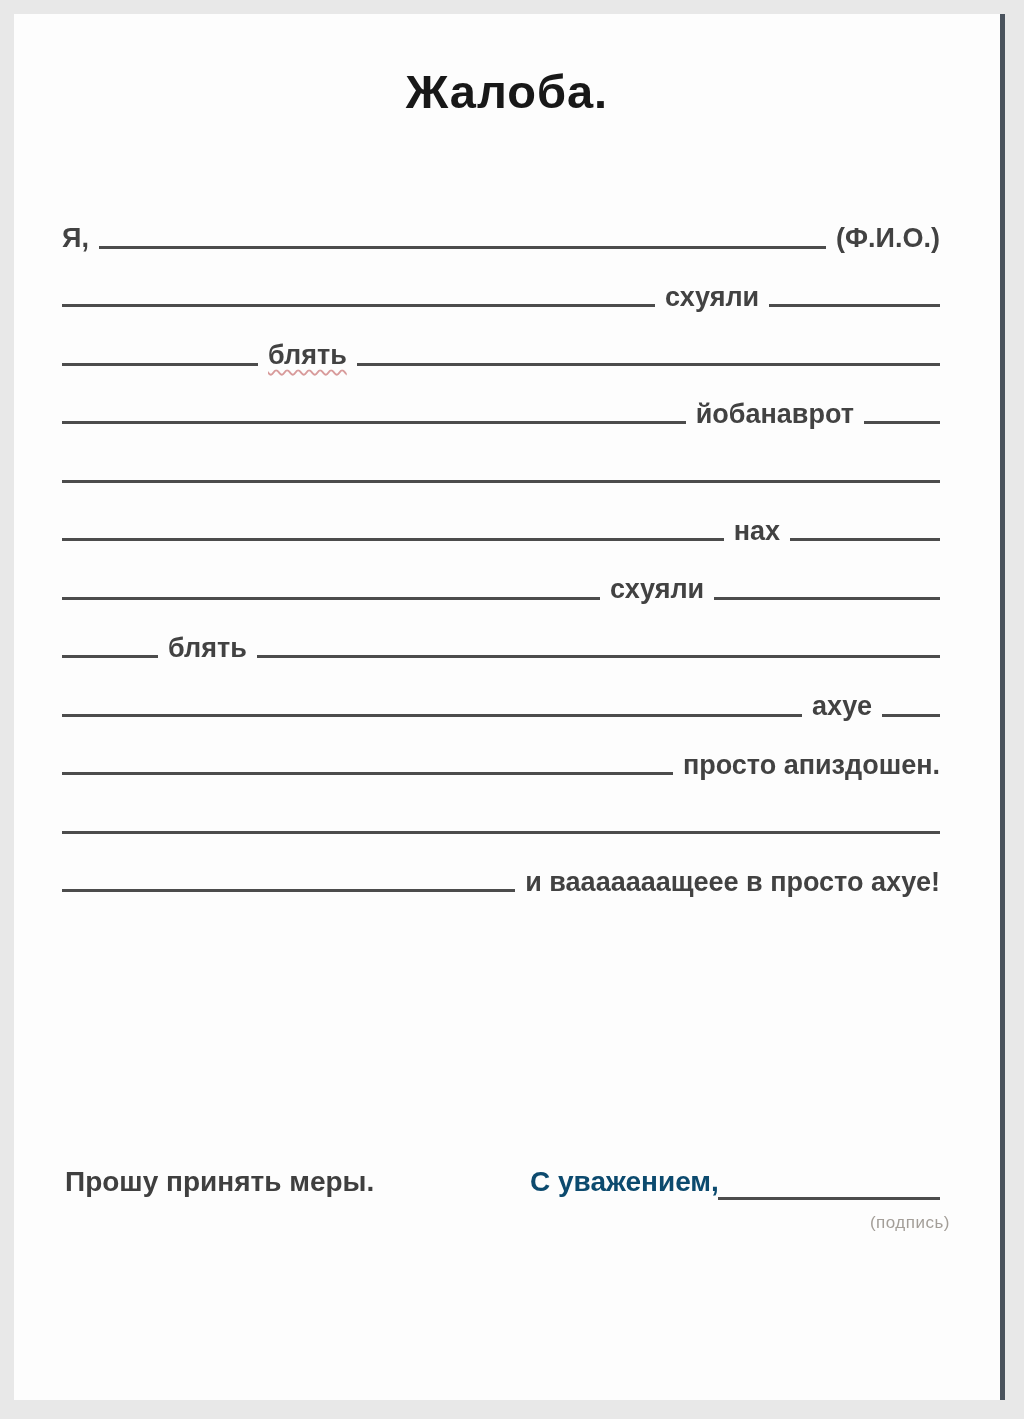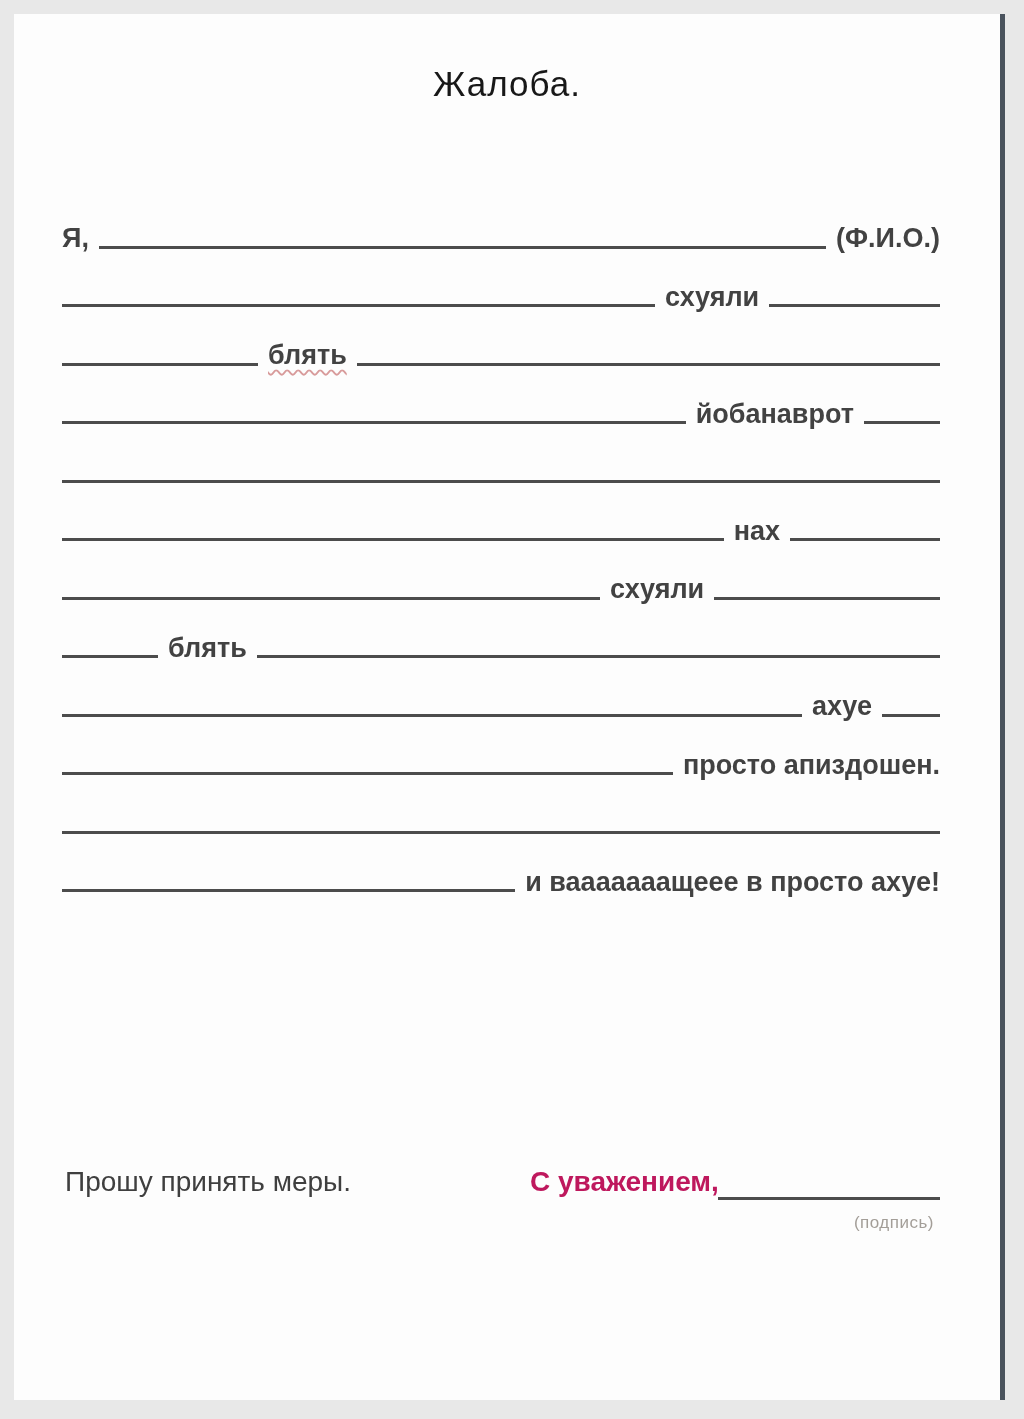--- a/index.html
+++ b/index.html
@@ -12,21 +12,21 @@
   }
   .page {
     position:absolute; left:14px; top:14px;
     width:986px; height:1386px;
     background:#fdfdfd;
     border-right:5px solid #4a535d;
   }
   .title {
     position:absolute; top:50px; left:0; width:100%;
     text-align:center;
-    font-size:35px; font-weight:normal; color:#181818;
+    font-size:47px; font-weight:bold; color:#181818;
     letter-spacing:1px;
   }
   .form-lines {
     position:absolute; left:48px; top:182px; width:878px;
   }
   .line {
     display:flex; align-items:flex-end;
     height:58.5px; column-gap:10px;
   }
   .rule {
@@ -45,33 +45,33 @@
     text-decoration-style: wavy;
     text-decoration-color:#d89b9b;
     text-decoration-thickness:2px;
     text-underline-offset:5px;
   }
   .bottom-row {
     position:absolute; top:1142px; left:0; width:100%; height:44px;
   }
   .request {
     position:absolute; left:51px; top:10px;
-    font-size:28px; font-weight:normal; color:#3f3f3f; white-space:nowrap;
+    font-size:28px; font-weight:bold; color:#3f3f3f; white-space:nowrap;
   }
   .closing {
     position:absolute; left:516px; top:10px;
-    font-size:28px; font-weight:bold; color:#be185d; white-space:nowrap;
+    font-size:28px; font-weight:bold; color:#0c4a6e; white-space:nowrap;
   }
   .sig-rule {
     position:absolute; left:704px; top:41px;
     width:222px; height:0;
     border-bottom:3px solid #4c4c4c;
   }
   .sign-hint {
-    position:absolute; top:1199px; right:66px;
+    position:absolute; top:1199px; right:50px;
     font-size:17px; color:#a39e98; letter-spacing:0.5px;
   }
 </style>
 </head>
 <body>
 
 <div class="page">
 
   <div class="title">Жалоба.</div>
 

